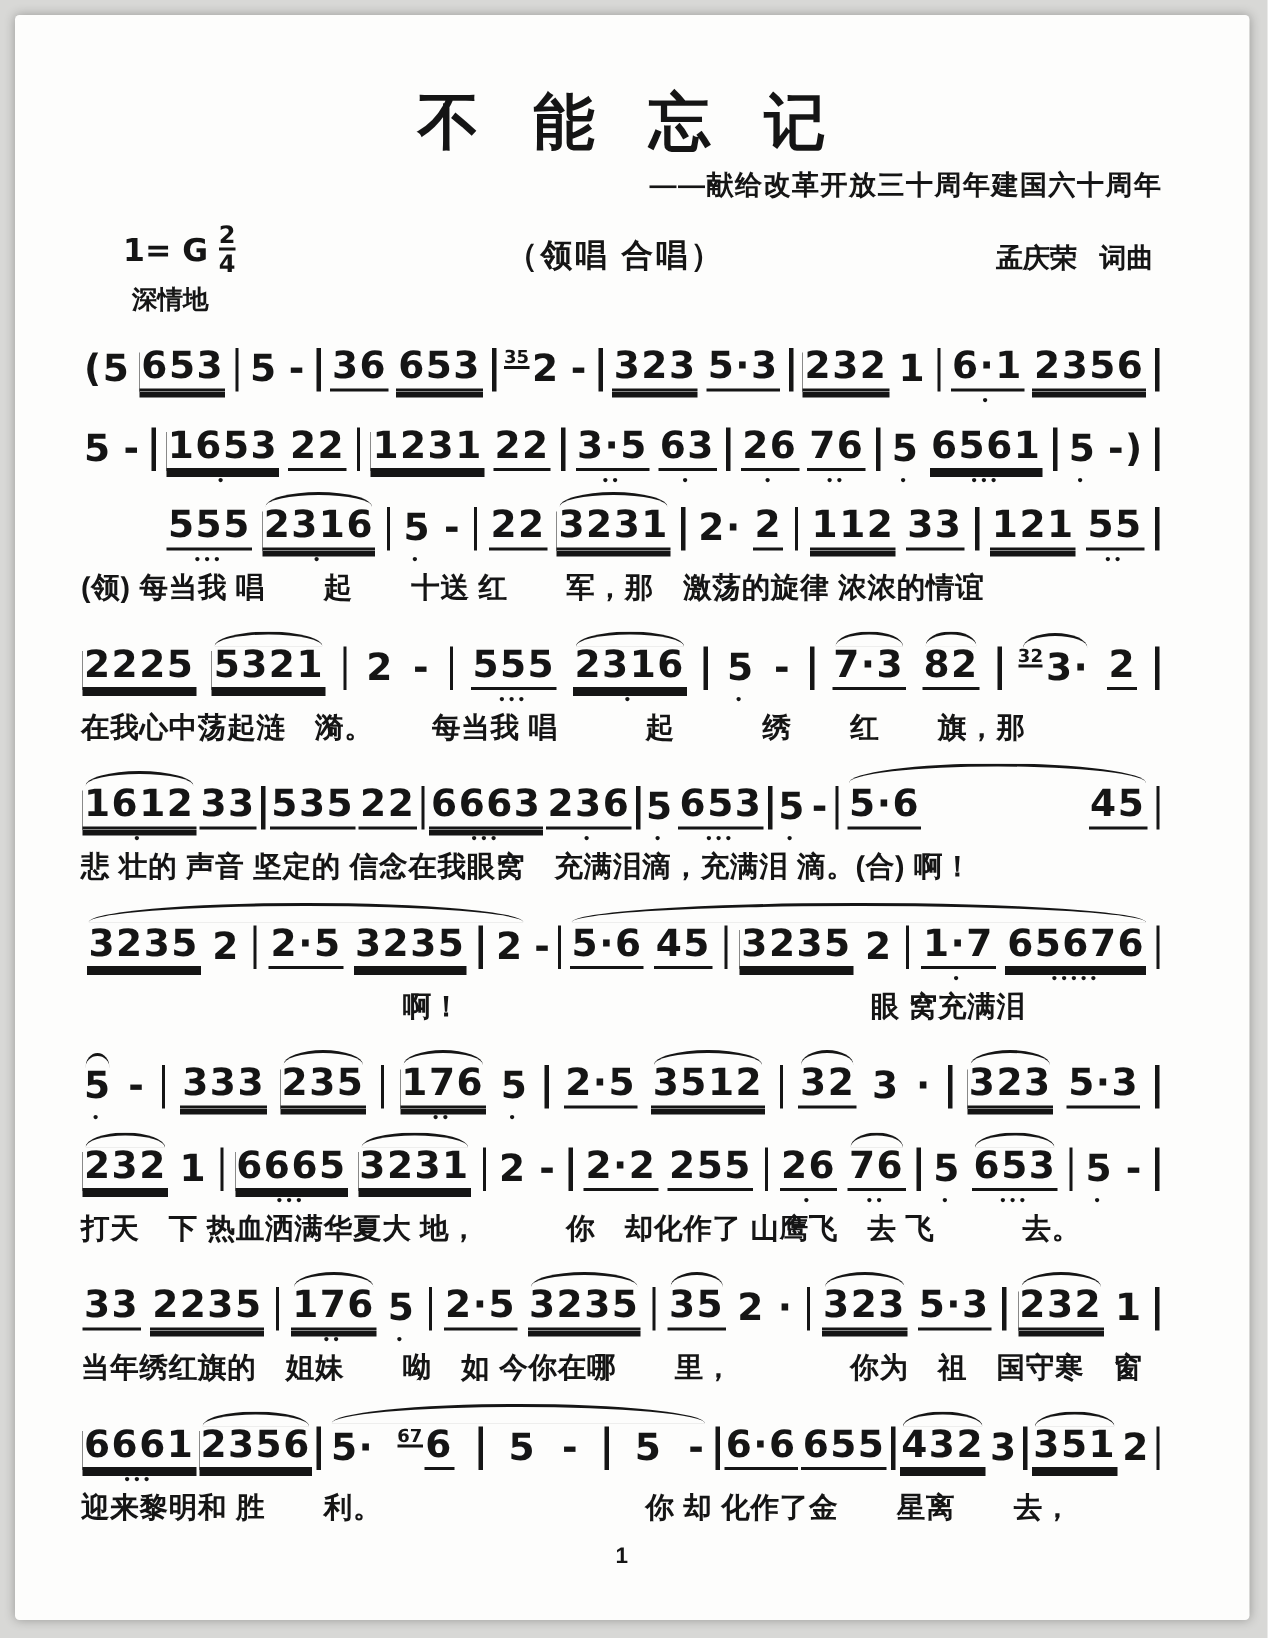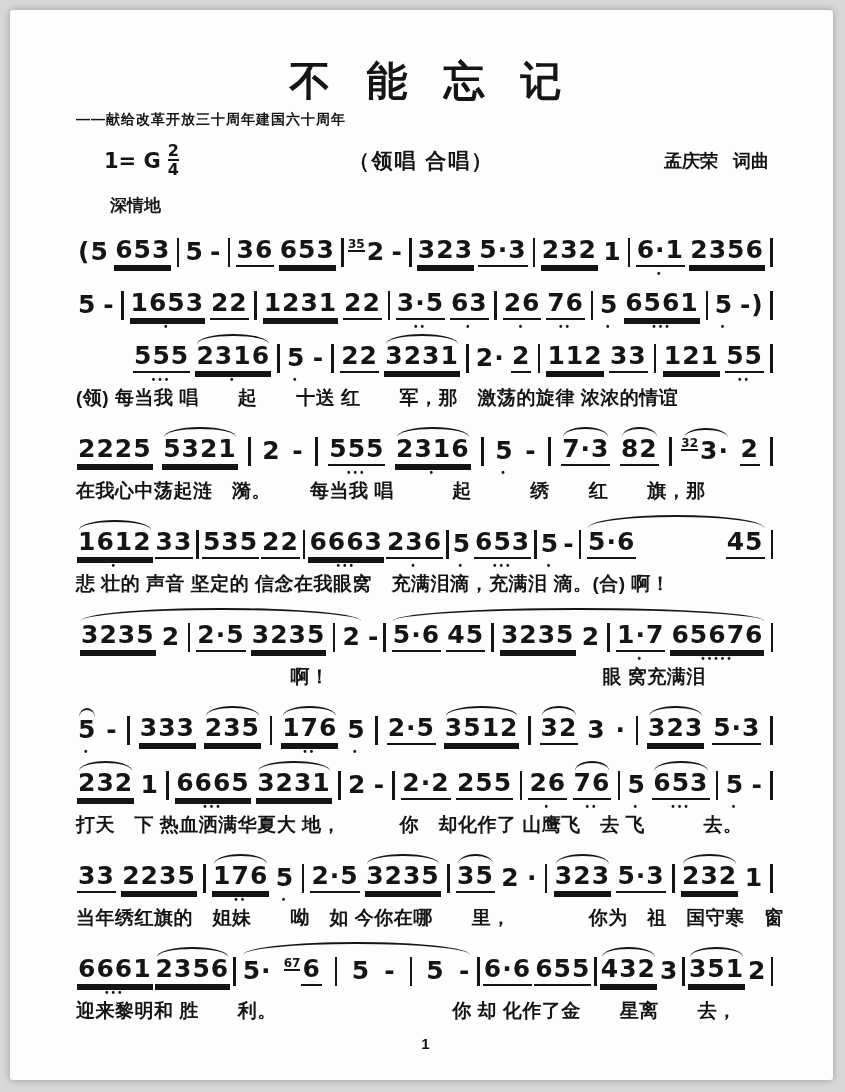--- a/index.html
+++ b/index.html
@@ -6,31 +6,31 @@
   body{
     width:845px;height:1092px;overflow:hidden;
     background:#d8d8d6;
     font-family:"Liberation Sans","DejaVu Sans",sans-serif;color:#151515;
   }
   .page{
     position:absolute;left:10px;top:10px;width:823px;height:1070px;
     background:#fdfdfc;box-shadow:0 0 7px rgba(0,0,0,.30);
     border-radius:3px;
   }
-  .content{padding:30px 58px 0 66px}
+  .content{padding:30px 58px 0 44px}
 
   .title{text-align:center;font-size:41px;font-weight:700;letter-spacing:36px;text-indent:36px;margin-top:14px;white-space:nowrap}
-  .dedication{text-align:left;font-size:14px;font-weight:700;letter-spacing:1px;margin-top:2px}
-  .meta-row{display:flex;align-items:center;margin-top:14px}
+  .dedication{text-align:right;font-size:18px;font-weight:700;letter-spacing:1px;margin-top:2px}
+  .meta-row{display:flex;align-items:flex-end;margin-top:14px}
   .key{display:flex;align-items:center;gap:7px;font-size:21px;font-weight:700;margin-left:28px;font-family:"DejaVu Sans",sans-serif}
   .frac{display:inline-flex;flex-direction:column;align-items:center;line-height:1;font-size:16px;font-weight:700}
   .frac .den{border-top:2px solid #151515;padding-top:1px}
   .perf{flex:1;text-align:center;font-size:21px;font-weight:700;letter-spacing:2px}
   .composer{font-size:18px;font-weight:700;margin-right:6px;white-space:pre}
-  .expression{font-size:17px;font-weight:700;margin:16px 0 6px 34px}
+  .expression{font-size:17px;font-weight:700;margin:4px 0 6px 34px}
 
   .sys{margin-bottom:9px}
   .sys.lyr{margin-bottom:11px}
   .mline{display:flex;justify-content:space-between;align-items:flex-end;padding-top:14px}
   .mline.indent{margin-left:56px}
   .tok{position:relative;display:flex;align-items:flex-end;margin:0 1px}
   .num{
     font-family:"DejaVu Sans","Liberation Sans",sans-serif;
     font-size:25px;font-weight:700;line-height:1.04;letter-spacing:1px;
     padding:0 1px 2px;white-space:pre;

